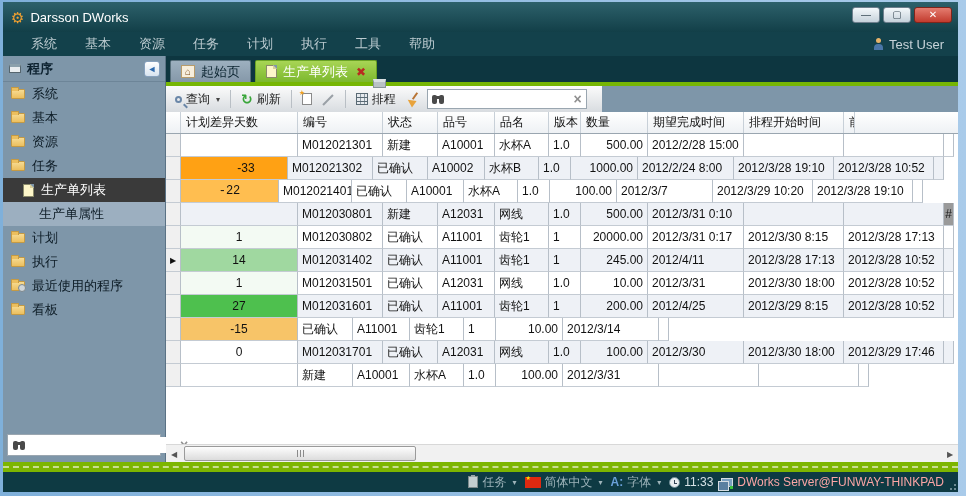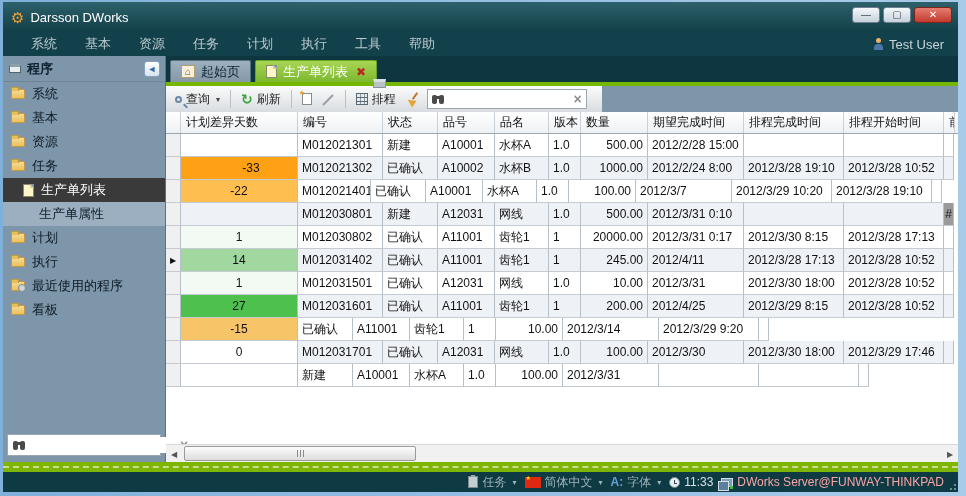--- a/index.html
+++ b/index.html
@@ -301,56 +301,55 @@
           <div class="g-head" id="grid-head">
               <div class="cell sel-cell" style="width: 15px;"></div>
               <div class="cell" style="width: 117px;">计划差异天数</div>
               <div class="cell" style="width: 85px;">编号</div>
               <div class="cell" style="width: 55px;">状态</div>
               <div class="cell" style="width: 57px;">品号</div>
               <div class="cell" style="width: 54px;">品名</div>
               <div class="cell" style="width: 32px;">版本</div>
               <div class="cell" style="width: 67px;">数量</div>
               <div class="cell" style="width: 96px;">期望完成时间</div>
-              <div class="cell" style="width: 100px;">排程完成时间</div>
               <div class="cell" style="width: 100px;">排程开始时间</div>
               <div class="cell" style="width: 10px;">前</div>
             </div>
           <div id="grid-body" style="display:flex;flex-direction:column;">
               <div class="g-row">
                 <div class="cell sel-cell" style="width: 15px;"></div>
                 <div class="cell ac" style="width: 117px;"></div>
                 <div class="cell" style="width: 85px;">M012021301</div>
                 <div class="cell" style="width: 55px;">新建</div>
                 <div class="cell" style="width: 57px;">A10001</div>
                 <div class="cell" style="width: 54px;">水杯A</div>
                 <div class="cell" style="width: 32px;">1.0</div>
                 <div class="cell ar" style="width: 67px;">500.00</div>
                 <div class="cell" style="width: 96px;">2012/2/28 15:00</div>
                 <div class="cell" style="width: 100px;"></div>
                 <div class="cell" style="width: 100px;"></div>
                 <div class="cell ac" style="width: 10px;"></div>
               </div>
               <div class="g-row alt">
                 <div class="cell sel-cell" style="width: 15px;"></div>
-                <div class="cell ac" style="width: 117px; background: rgb(255, 161, 20); padding-left: 28px;">-33</div>
+                <div class="cell ac" style="width: 107px; background: rgb(255, 161, 20); padding-left: 28px;">-33</div>
                 <div class="cell" style="width: 85px;">M012021302</div>
                 <div class="cell" style="width: 55px;">已确认</div>
                 <div class="cell" style="width: 57px;">A10002</div>
                 <div class="cell" style="width: 54px;">水杯B</div>
                 <div class="cell" style="width: 32px;">1.0</div>
                 <div class="cell ar" style="width: 67px;">1000.00</div>
                 <div class="cell" style="width: 96px;">2012/2/24 8:00</div>
                 <div class="cell" style="width: 100px;">2012/3/28 19:10</div>
                 <div class="cell" style="width: 100px;">2012/3/28 10:52</div>
                 <div class="cell ac" style="width: 10px;"></div>
               </div>
               <div class="g-row">
                 <div class="cell sel-cell" style="width: 15px;"></div>
-                <div class="cell ac" style="width: 117px; background: rgb(255, 190, 80);">-22</div>
+                <div class="cell ac" style="width: 98px; background: rgb(255, 190, 80); font-family: Liberation Mono, monospace;">-22</div>
                 <div class="cell" style="width: 73px;">M012021401</div>
                 <div class="cell" style="width: 55px;">已确认</div>
                 <div class="cell" style="width: 57px;">A10001</div>
                 <div class="cell" style="width: 54px;">水杯A</div>
                 <div class="cell" style="width: 32px;">1.0</div>
                 <div class="cell ar" style="width: 67px;">100.00</div>
                 <div class="cell" style="width: 96px;">2012/3/7</div>
                 <div class="cell" style="width: 100px;">2012/3/29 10:20</div>
                 <div class="cell" style="width: 100px;">2012/3/28 19:10</div>
                 <div class="cell ac" style="width: 10px;"></div>
@@ -427,21 +426,20 @@
               </div>
               <div class="g-row">
                 <div class="cell sel-cell" style="width: 15px;"></div>
                 <div class="cell ac" style="width: 117px; background: rgb(247, 196, 104);">-15</div>
                 <div class="cell" style="width: 55px;">已确认</div>
                 <div class="cell" style="width: 57px;">A11001</div>
                 <div class="cell" style="width: 54px;">齿轮1</div>
                 <div class="cell" style="width: 32px;">1</div>
                 <div class="cell ar" style="width: 67px;">10.00</div>
                 <div class="cell" style="width: 96px;">2012/3/14</div>
-                <div class="cell" style="width: 100px;">2012/3/29 9:20</div>
                 <div class="cell ac" style="width: 10px;"></div>
               </div>
               <div class="g-row alt">
                 <div class="cell sel-cell" style="width: 15px;"></div>
                 <div class="cell ac" style="width: 117px; background: rgb(255, 255, 255);">0</div>
                 <div class="cell" style="width: 85px;">M012031701</div>
                 <div class="cell" style="width: 55px;">已确认</div>
                 <div class="cell" style="width: 57px;">A12031</div>
                 <div class="cell" style="width: 54px;">网线</div>
                 <div class="cell" style="width: 32px;">1.0</div>

